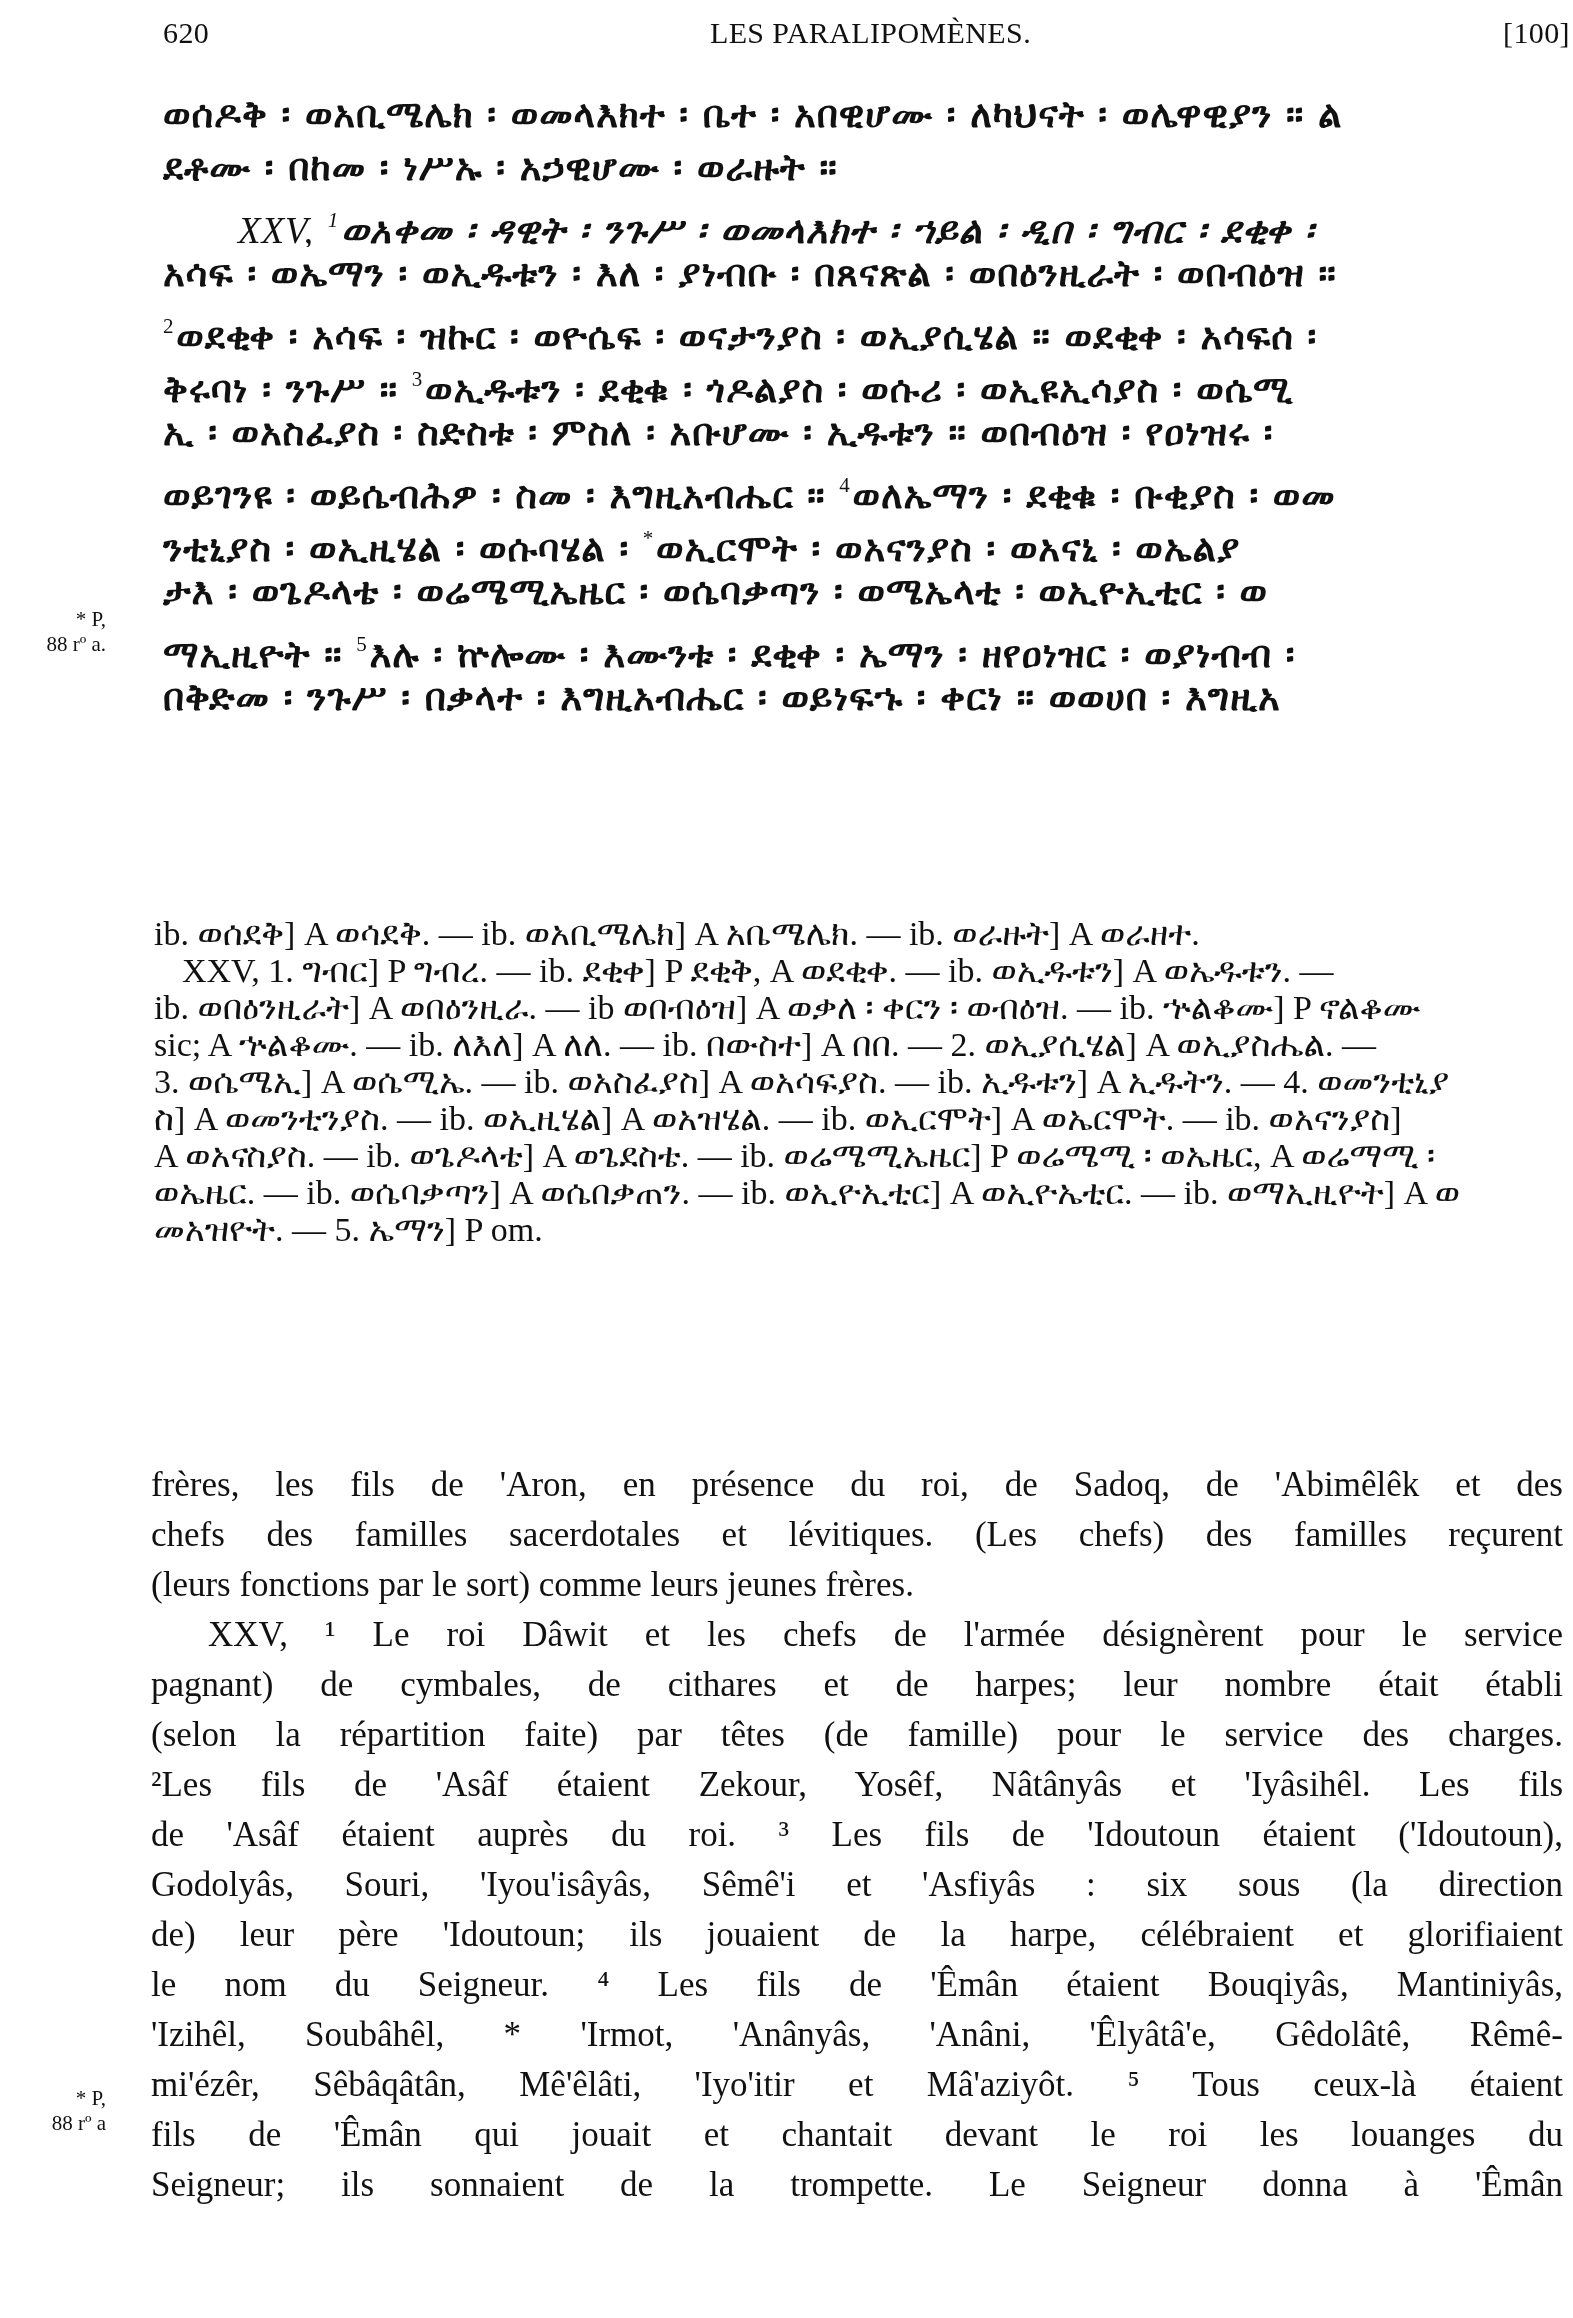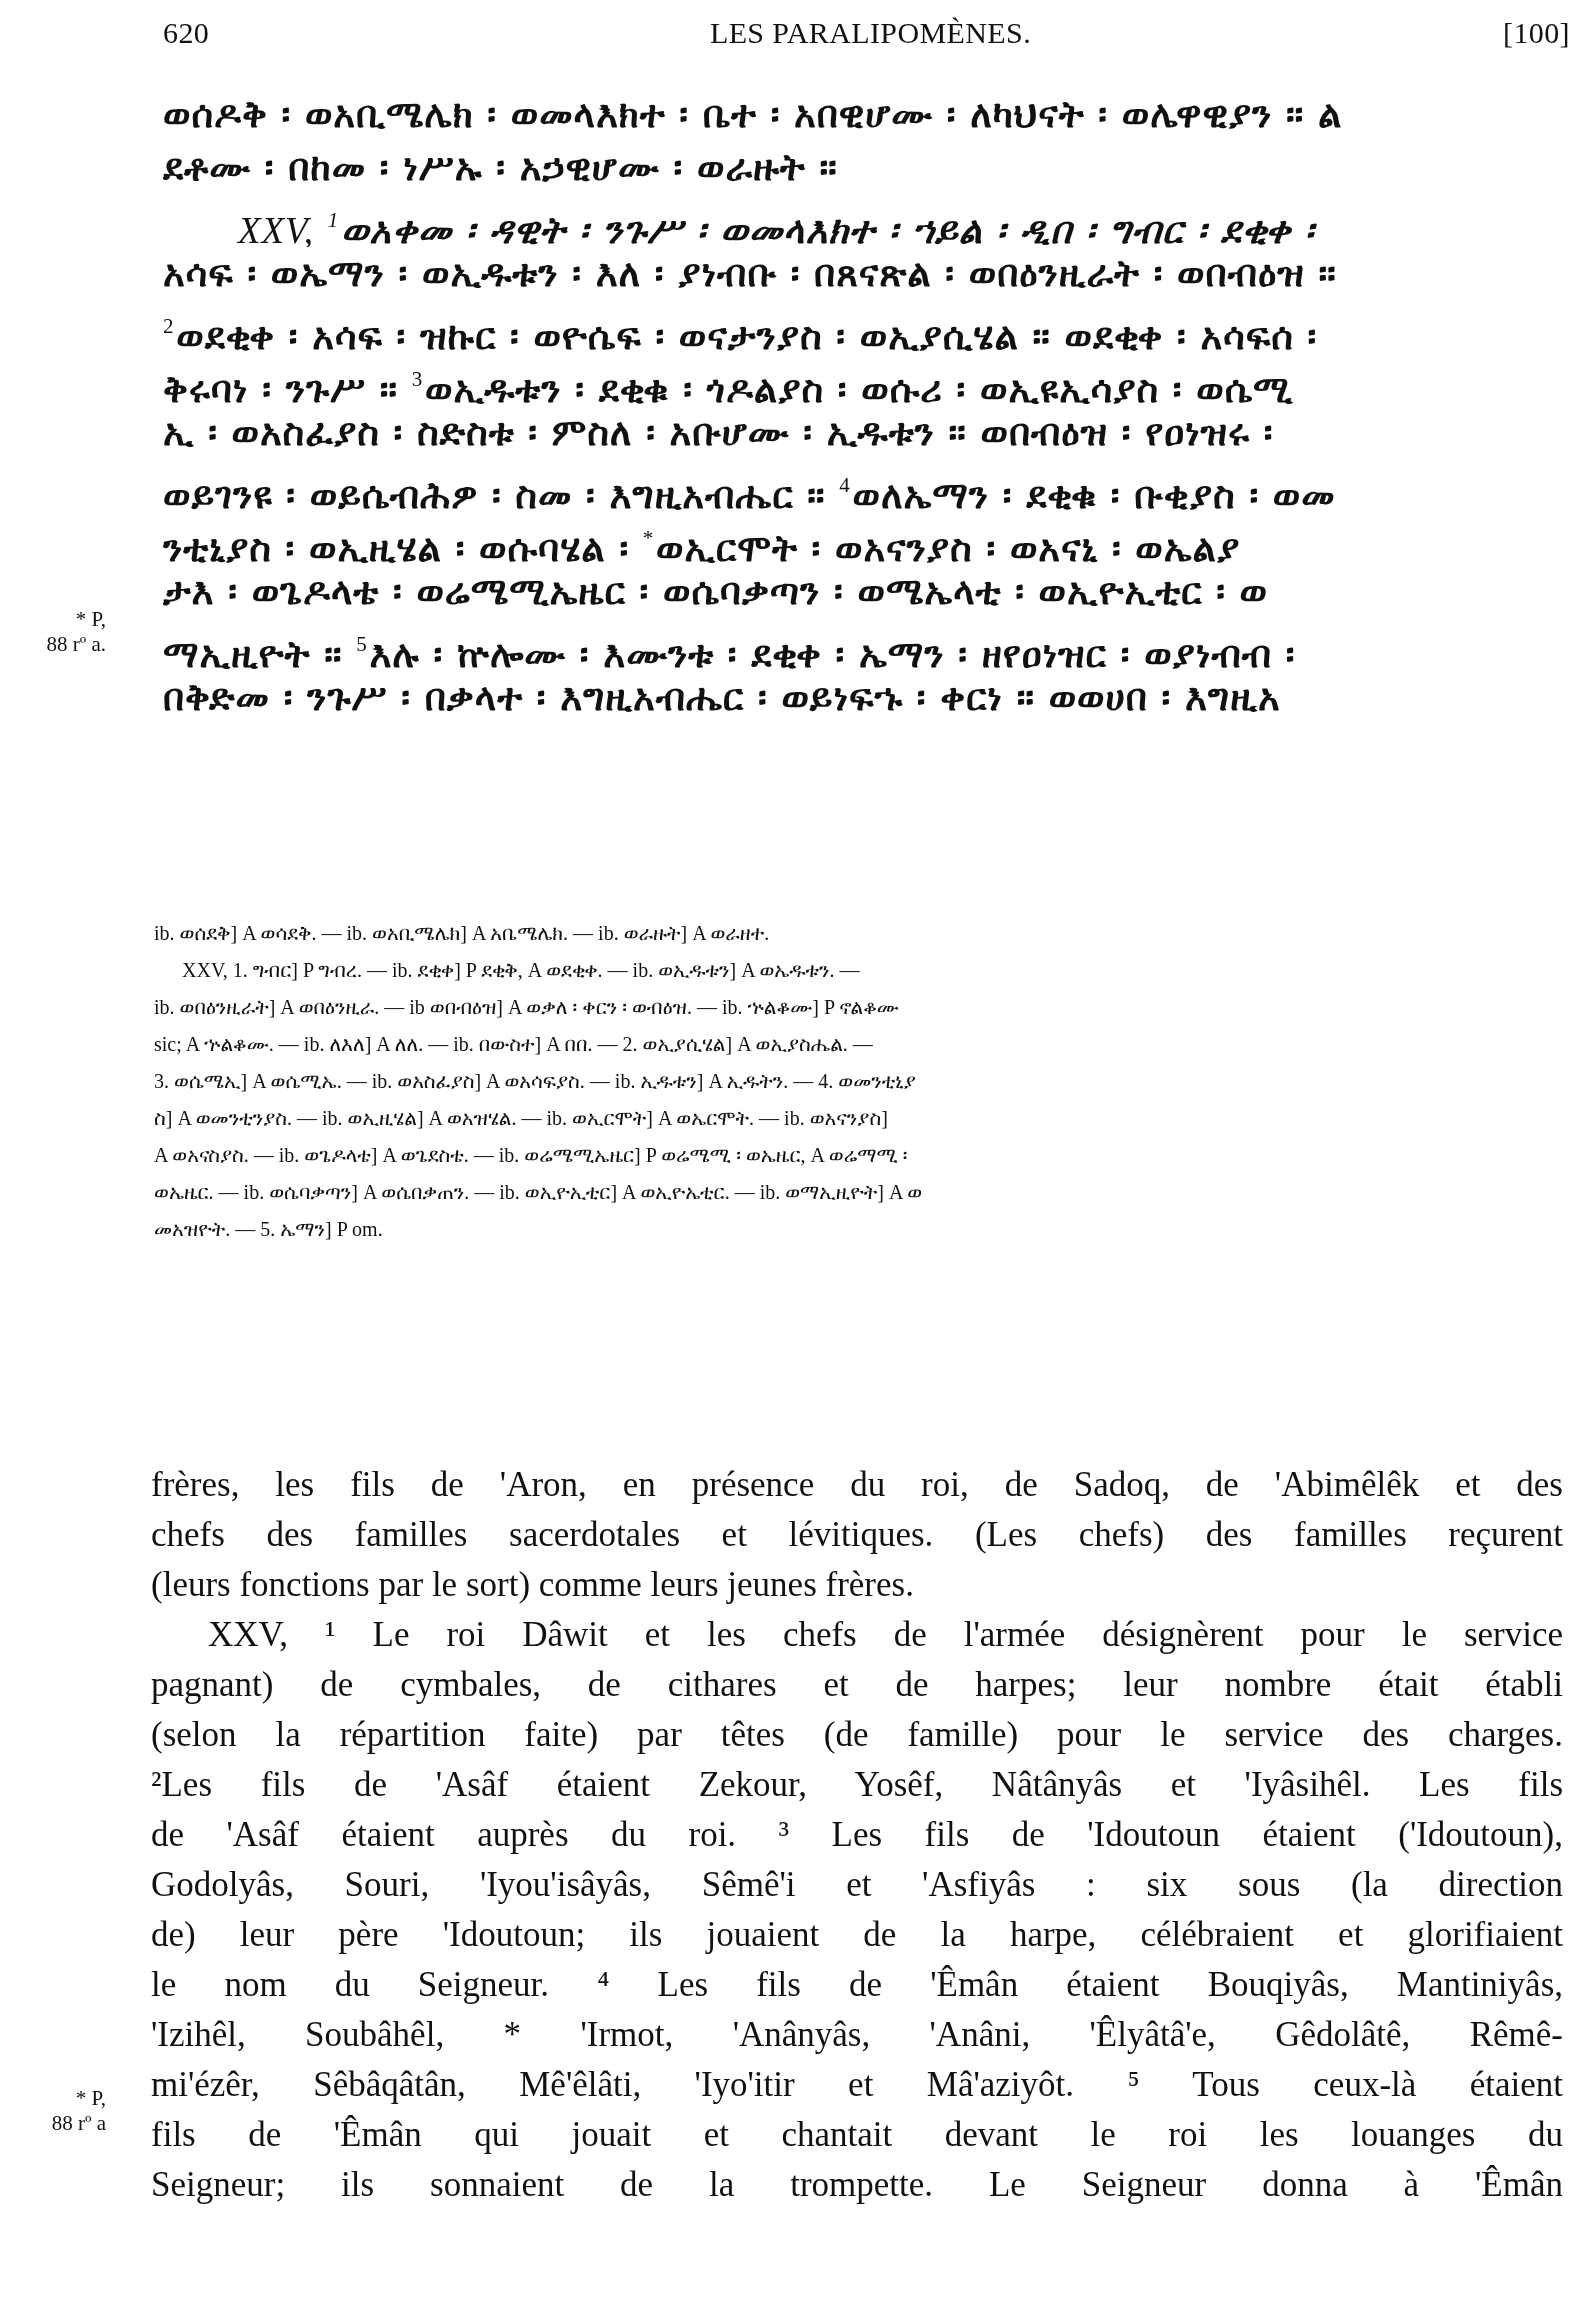--- a/index.html
+++ b/index.html
@@ -39,21 +39,21 @@
 
   
   .margin-note {
     position: absolute; left: 0; width: 106px; text-align: right;
     font-family: "Liberation Serif", serif; font-size: 21px; line-height: 24.6px;
   }
 
   
   .apparatus {
     position: absolute; left: 154px; top: 915px; width: 1407px;
-    font-family: "Liberation Serif", serif; font-size: 20px;
+    font-family: "Liberation Serif", serif; font-size: 34px;
   }
   .app-line {
     line-height: 37px; height: 37px; white-space: nowrap; overflow: hidden;
   }
   .app-line.indent { padding-left: 28px; }
 
   
   .translation {
     position: absolute; left: 151px; top: 1460px; width: 1412px;
     font-family: "Liberation Serif", serif; font-size: 35px;

